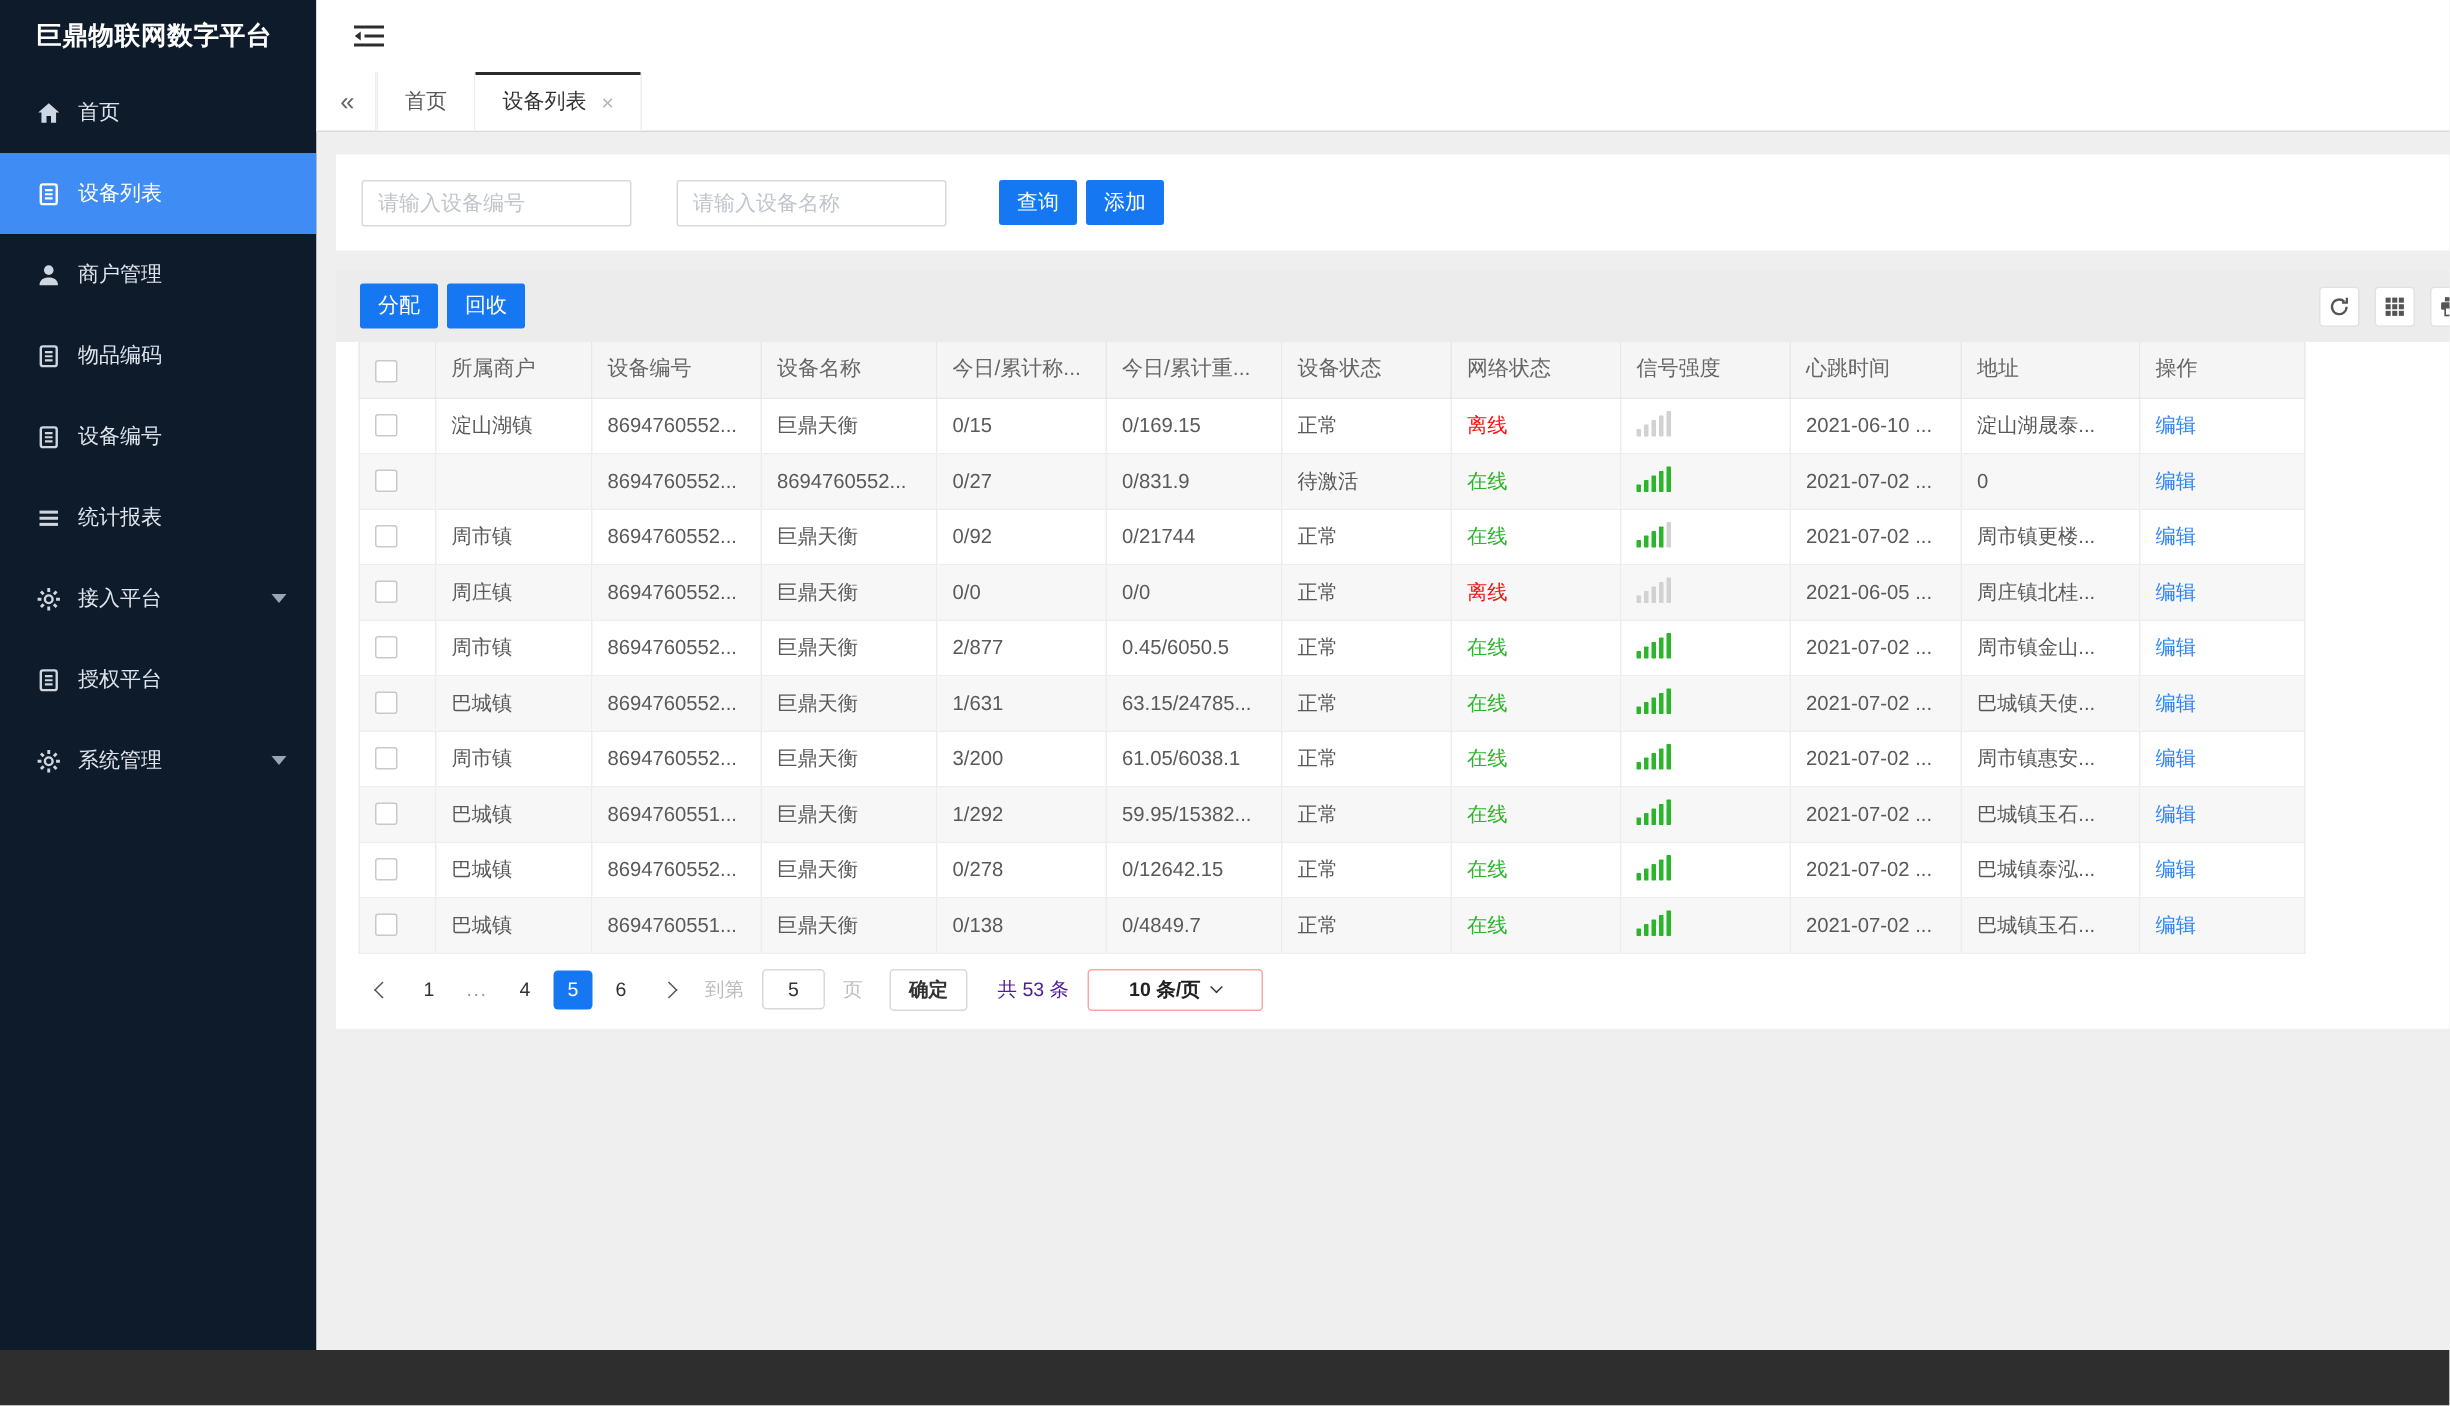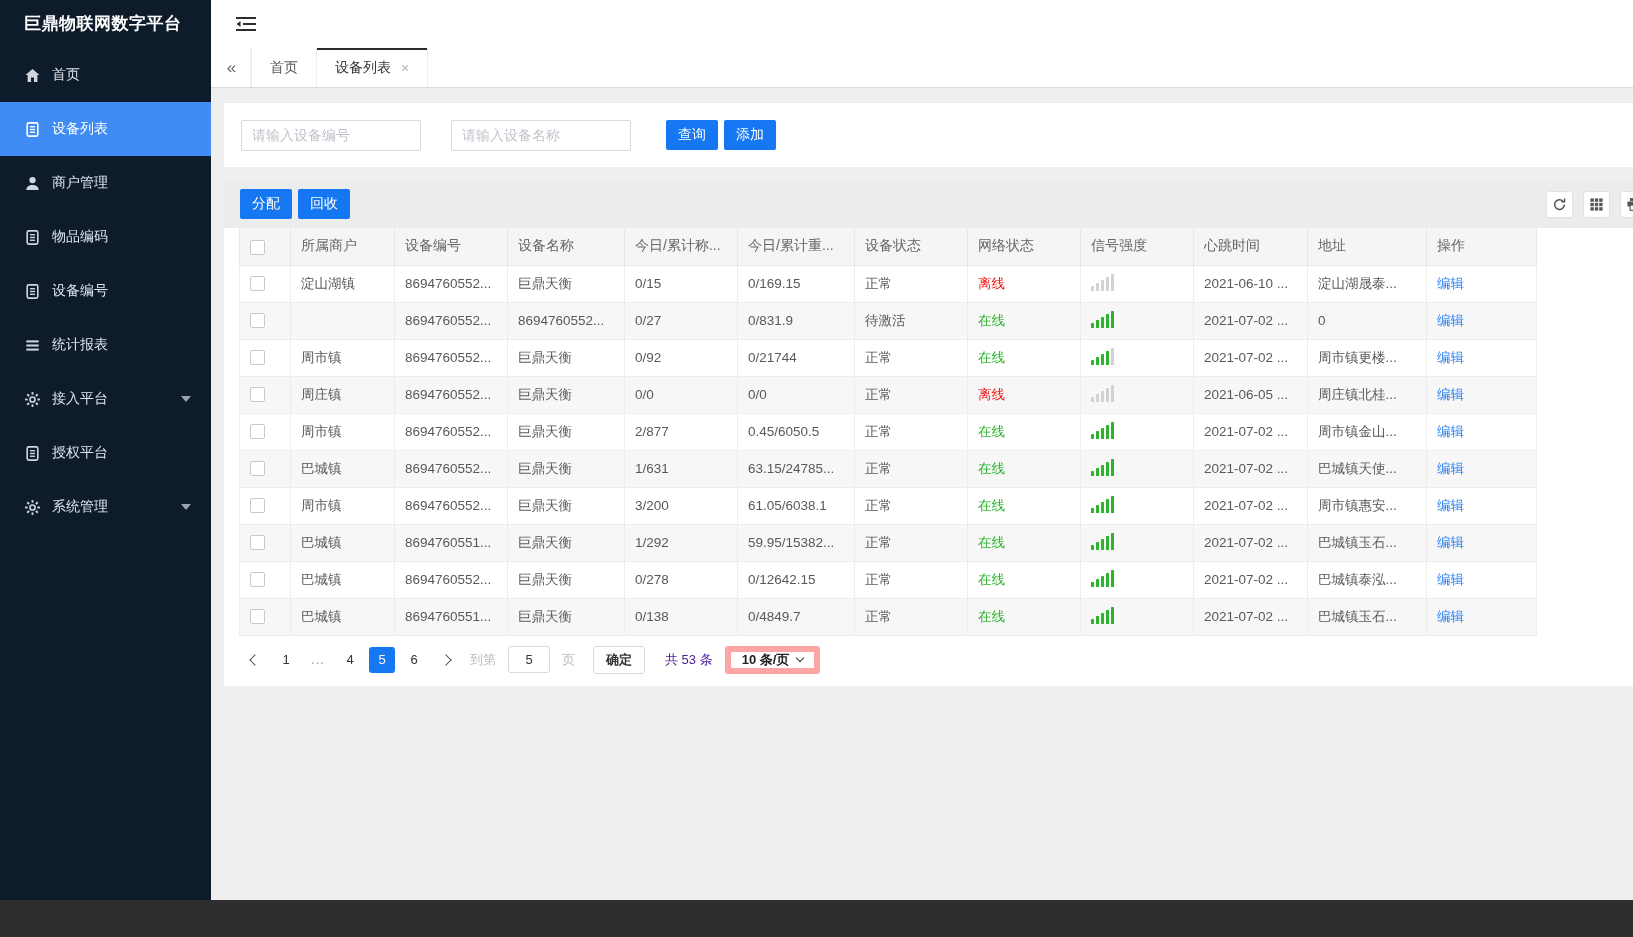--- a/index.html
+++ b/index.html
@@ -72,21 +72,21 @@
   .pg-chev { display:inline-block; width:8px; height:8px; border-right:1.8px solid #555; border-bottom:1.8px solid #555; }
   .pg-chev.left { transform:rotate(135deg); margin-left:3px; }
   .pg-chev.right { transform:rotate(-45deg); margin-right:3px; }
   .pg-num { min-width:26px; height:26px; display:flex; align-items:center; justify-content:center; margin:0 3px; cursor:pointer; color:#333; }
   .pg-num.dots { color:#999; cursor:default; letter-spacing:1px; }
   .pg-num.active { background:#1677f2; color:#fff; border-radius:3px; cursor:default; }
   .pg-label { color:#bcbcbc; margin:0 6px; }
   .pg-input { width:42px; height:27px; border:1px solid #d9d9d9; border-radius:3px; text-align:center; font-size:13px; color:#333; outline:none; margin:0 2px; }
   .pg-confirm { height:28px; padding:0 12px; background:#fff; border:1px solid #d9d9d9; border-radius:3px; font-size:13px; font-weight:bold; color:#333; margin:0 8px; cursor:pointer; }
   .pg-total { margin:0 8px; color:#4c1d95; }
-  .pg-select { height:28px; border:6px solid #fca5a5; border-radius:3px; display:flex; align-items:center; padding:0 11px; gap:8px; cursor:pointer; color:#222; font-weight:bold; font-size:13px; background:#fff; }
+  .pg-select { height:28px; border:1px solid #fca5a5; border-radius:3px; display:flex; align-items:center; padding:0 27px; gap:8px; cursor:pointer; color:#222; font-weight:bold; font-size:13px; background:#fff; }
   .pg-select .chev { width:6px; height:6px; border-color:#333; margin-top:-3px; }
 
   .bottom-strip { width:1633px; height:37px; background:#2e2e2e; }
 </style>
 </head>
 <body>
 
 <div class="app">
 
   <aside class="sidebar">

